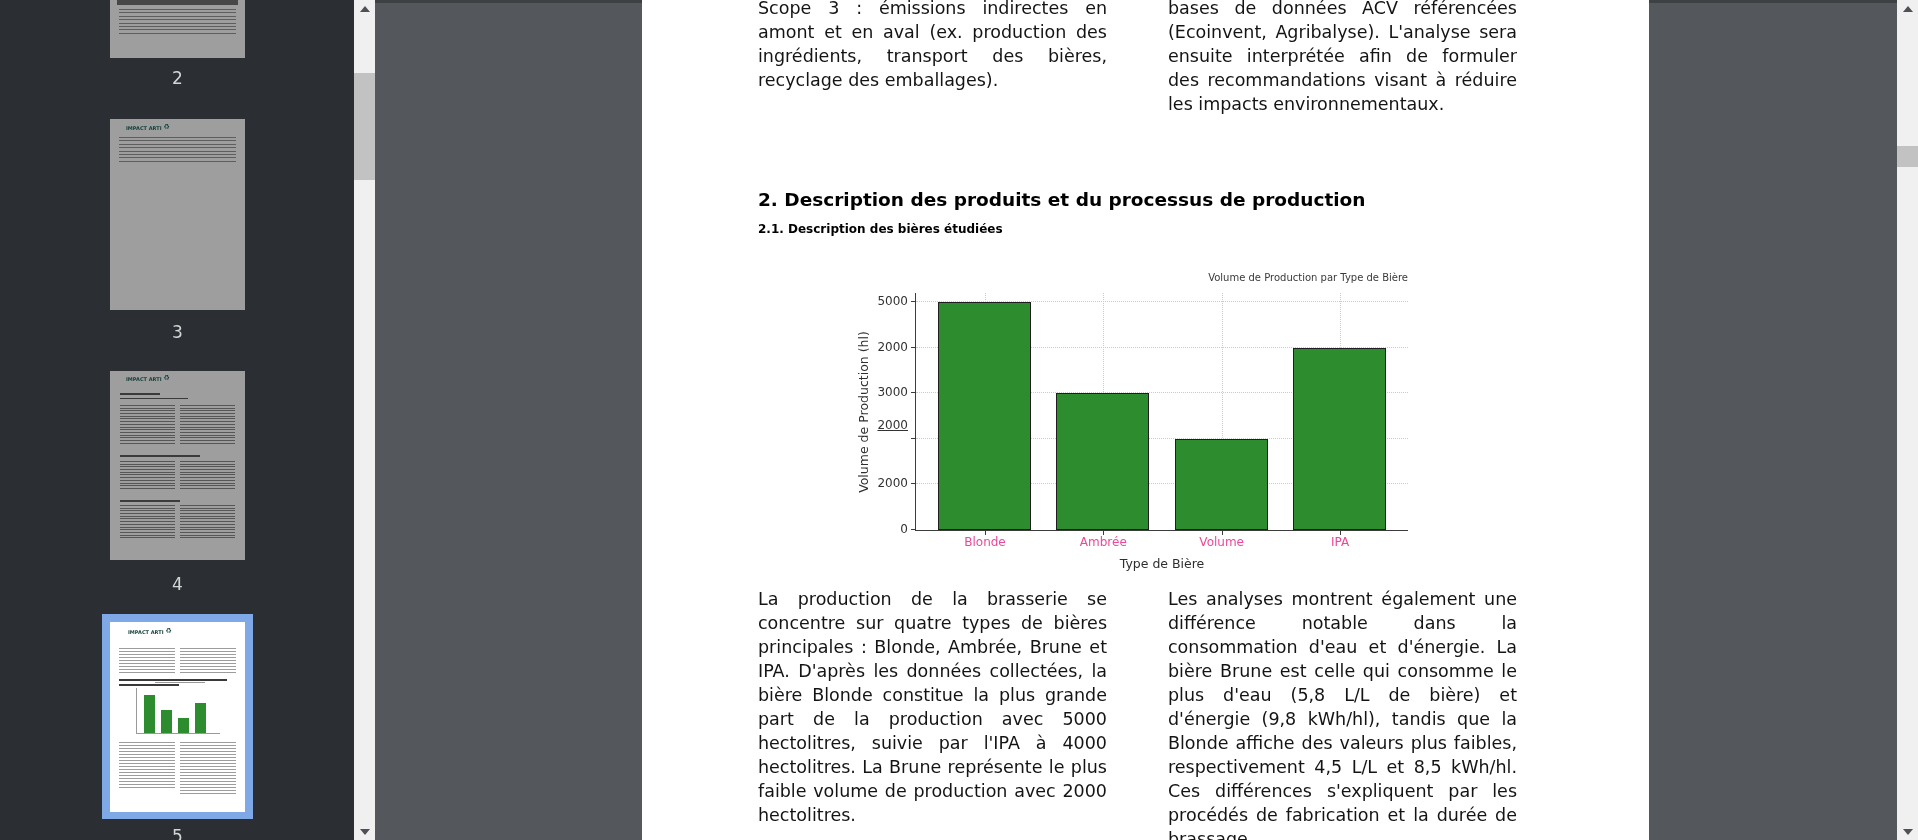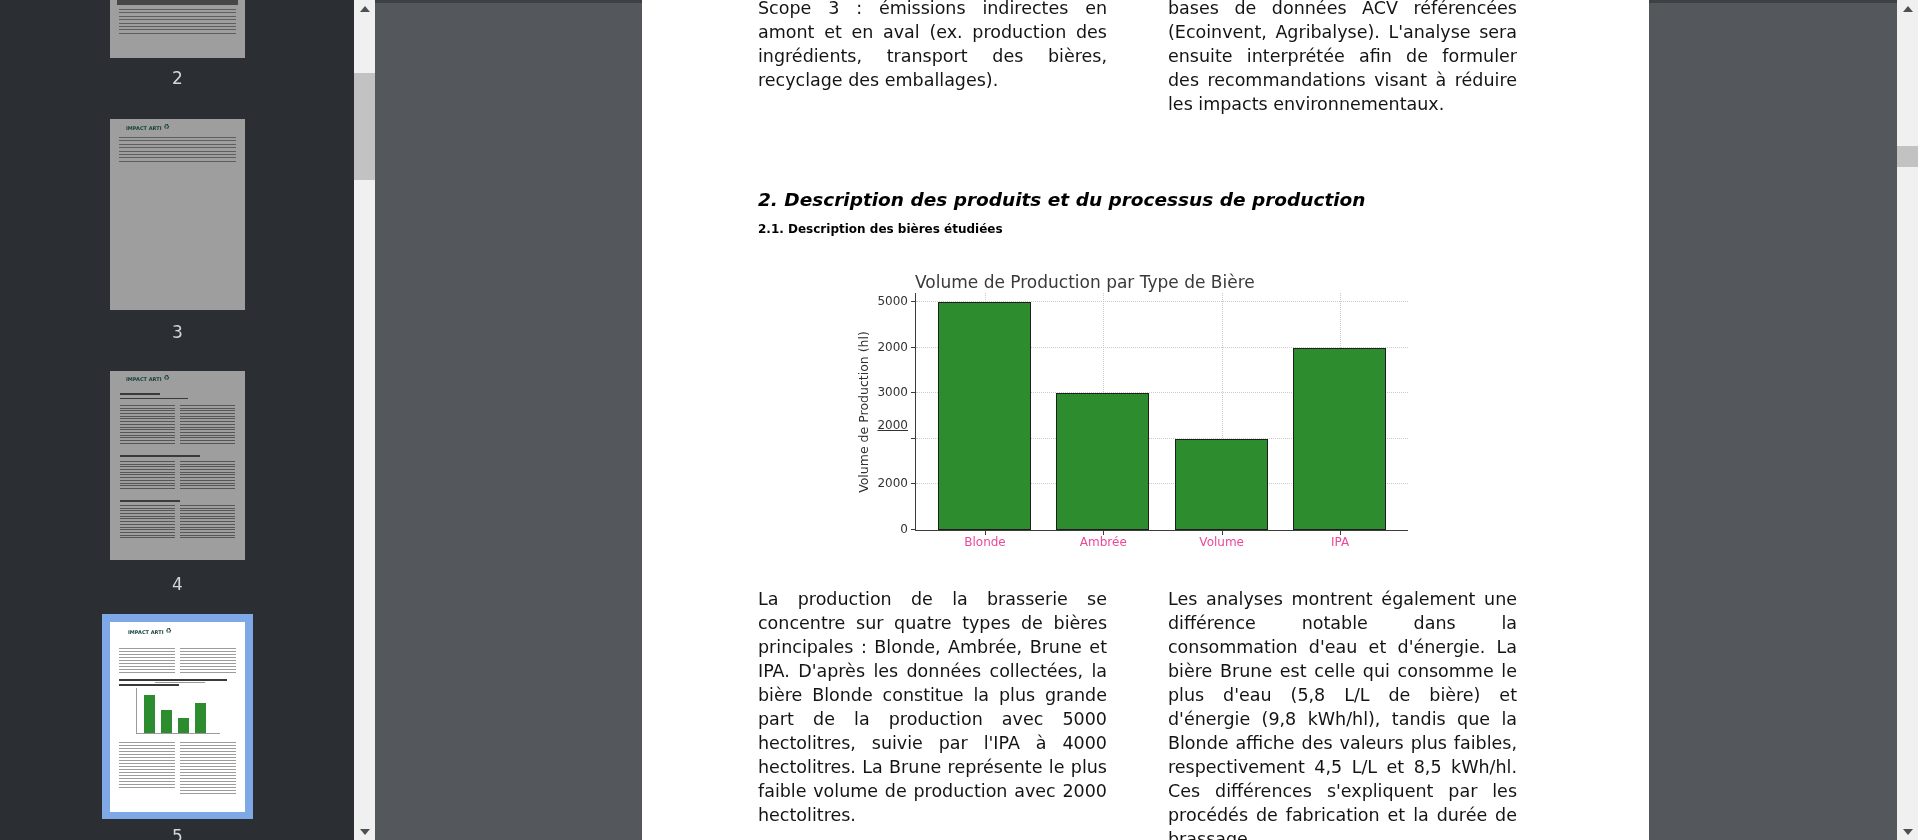--- a/index.html
+++ b/index.html
@@ -47,27 +47,27 @@
                 display:flex; align-items:flex-end; gap:6px; padding-left:7px; }
   .mini-bar { width:11px; background:#2d8c2d; }
   .mini-title-line { position:absolute; left:45px; top:60px; width:50px; height:1px; background:#9a9a9a; }
 
   
   .page { position:absolute; left:267px; top:0; width:1007px; height:900px; background:#ffffff; }
   .cols { position:absolute; left:116px; width:759px; display:flex; gap:61px; }
   .col { width:349px; font-size:17.5px; line-height:24px; color:#141414;
          text-align:justify; hyphens:none; }
   .col p { margin:0 0 7px 0; }
-  .h-section { position:absolute; left:116px; top:189px; font-size:18.5px; font-weight:bold; color:#000;font-style:italic; }
+  .h-section { position:absolute; left:116px; top:189px; font-size:18.5px; font-weight:bold; color:#000; }
   .h-subsection { position:absolute; left:116px; top:222px; font-size:12px; font-weight:bold; color:#000; }
 
   
   .chart { position:absolute; left:0; top:270px; width:1007px; height:310px; }
-  .chart-title { position:absolute; left:273px; top:2px; width:493px; text-align:left;
-                 font-size:17px; color:#3a3a3a; }
+  .chart-title { position:absolute; left:273px; top:2px; width:493px; text-align:right;
+                 font-size:10px; color:#3a3a3a; }
   .plot { position:absolute; left:273px; top:23px; width:493px; height:238px;
           border-left:1px solid #3c3c3c; border-bottom:1px solid #3c3c3c; }
   .gridline-h { position:absolute; left:0; right:0; height:0; border-top:1px dotted #cbcbcb; z-index:1; }
   .gridline-v { position:absolute; top:0; bottom:0; width:0; border-left:1px dotted #cbcbcb; z-index:1; }
   .bar { position:absolute; bottom:0; width:93px; border:1px solid #1e1e1e; z-index:2; }
   .ytick-label { position:absolute; left:-76px; width:68px; text-align:right;
                  font-size:12px; color:#333; height:16px; }
   .ytick-mark { position:absolute; left:-5px; width:5px; height:1px; background:#3c3c3c; }
   .xtick-mark { position:absolute; bottom:-5px; width:1px; height:5px; background:#3c3c3c; }
   .xtick-label { position:absolute; top:242px; width:90px; text-align:center; font-size:12px; color:#ec4899; }
@@ -199,20 +199,21 @@
 
         <div class="xtick-mark" style="left:69px;"></div>
         <div class="xtick-mark" style="left:187.3px;"></div>
         <div class="xtick-mark" style="left:305.7px;"></div>
         <div class="xtick-mark" style="left:424px;"></div>
         <div class="xtick-label" style="left:24px;">Blonde</div>
         <div class="xtick-label" style="left:142.3px;">Ambrée</div>
         <div class="xtick-label" style="left:260.7px;">Volume</div>
         <div class="xtick-label" style="left:379px;">IPA</div>
 
+        <div class="xaxis-label">Type de Bière</div>
         <div class="yaxis-label">Volume de Production (hl)</div>
       </div>
     </div>
 
     <div class="cols" style="top:587px;">
       <div class="col">
         <p>La production de la brasserie se concentre sur quatre types de bières principales : Blonde, Ambrée, Brune et IPA. D'après les données collectées, la bière Blonde constitue la plus grande part de la production avec 5000 hectolitres, suivie par l'IPA à 4000 hectolitres. La Brune représente le plus faible volume de production avec 2000 hectolitres.</p>
       </div>
       <div class="col">
         <p>Les analyses montrent également une différence notable dans la consommation d'eau et d'énergie. La bière Brune est celle qui consomme le plus d'eau (5,8 L/L de bière) et d'énergie (9,8 kWh/hl), tandis que la Blonde affiche des valeurs plus faibles, respectivement 4,5 L/L et 8,5 kWh/hl. Ces différences s'expliquent par les procédés de fabrication et la durée de brassage.</p>

